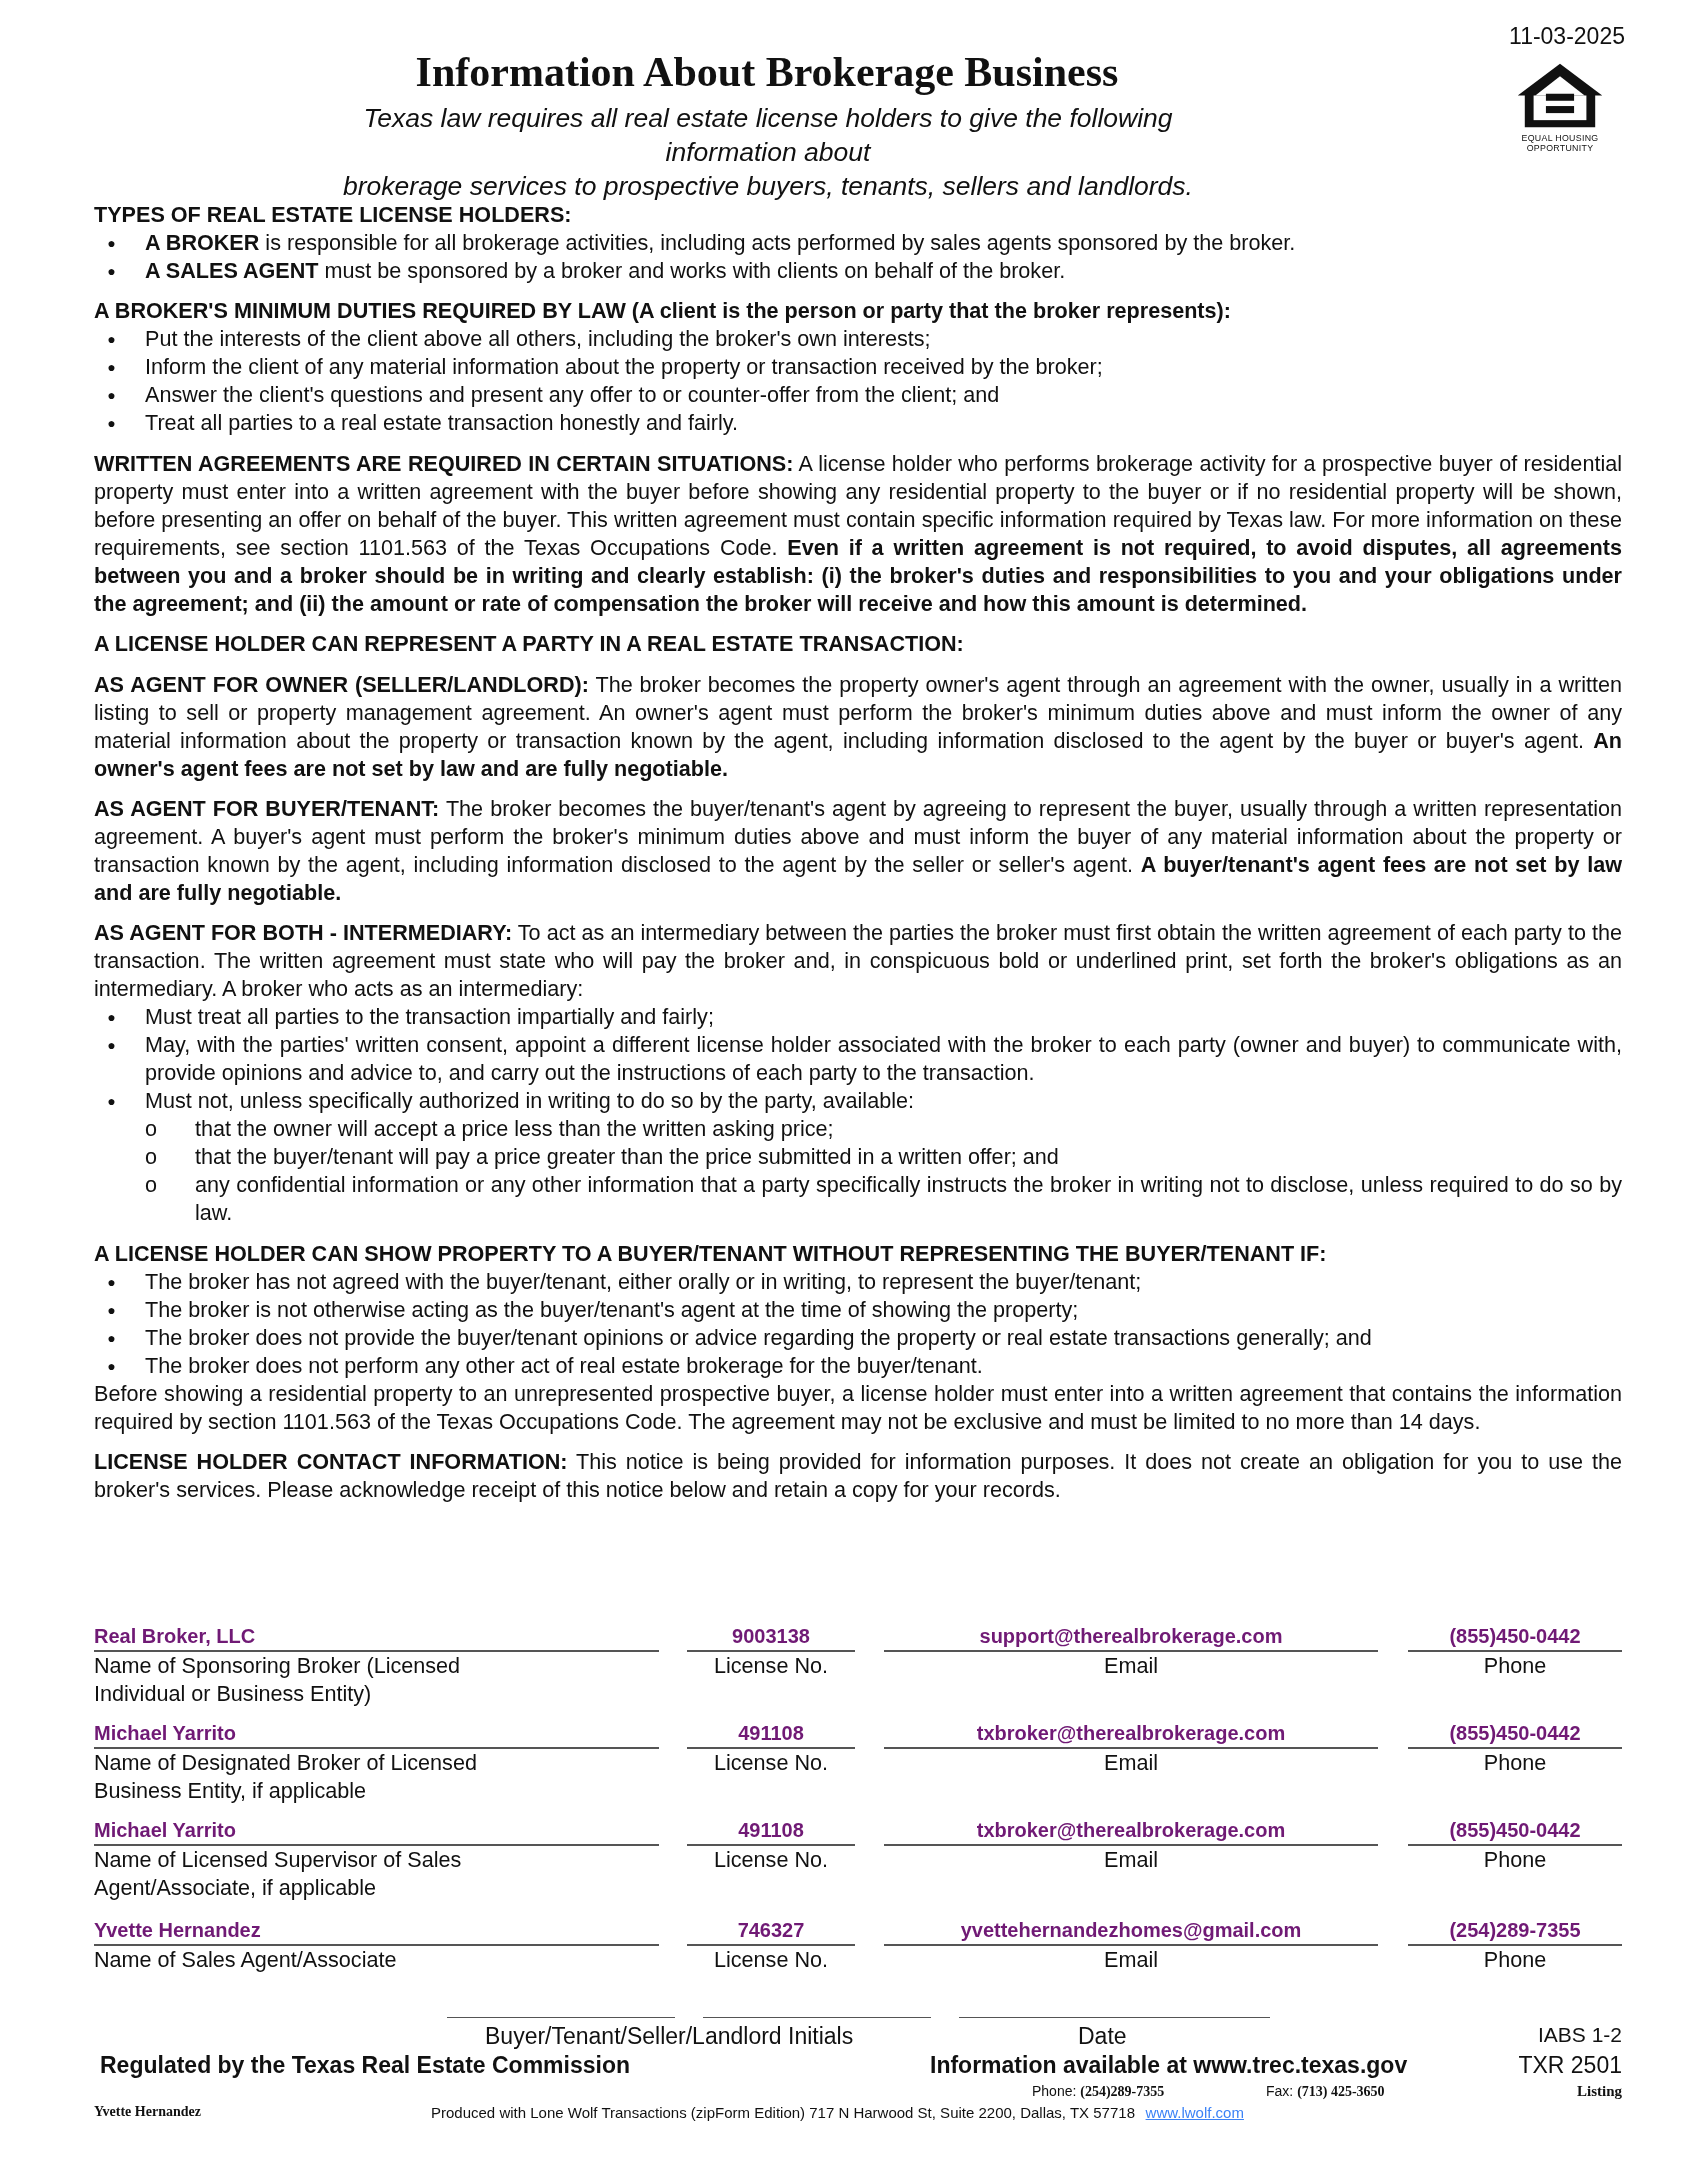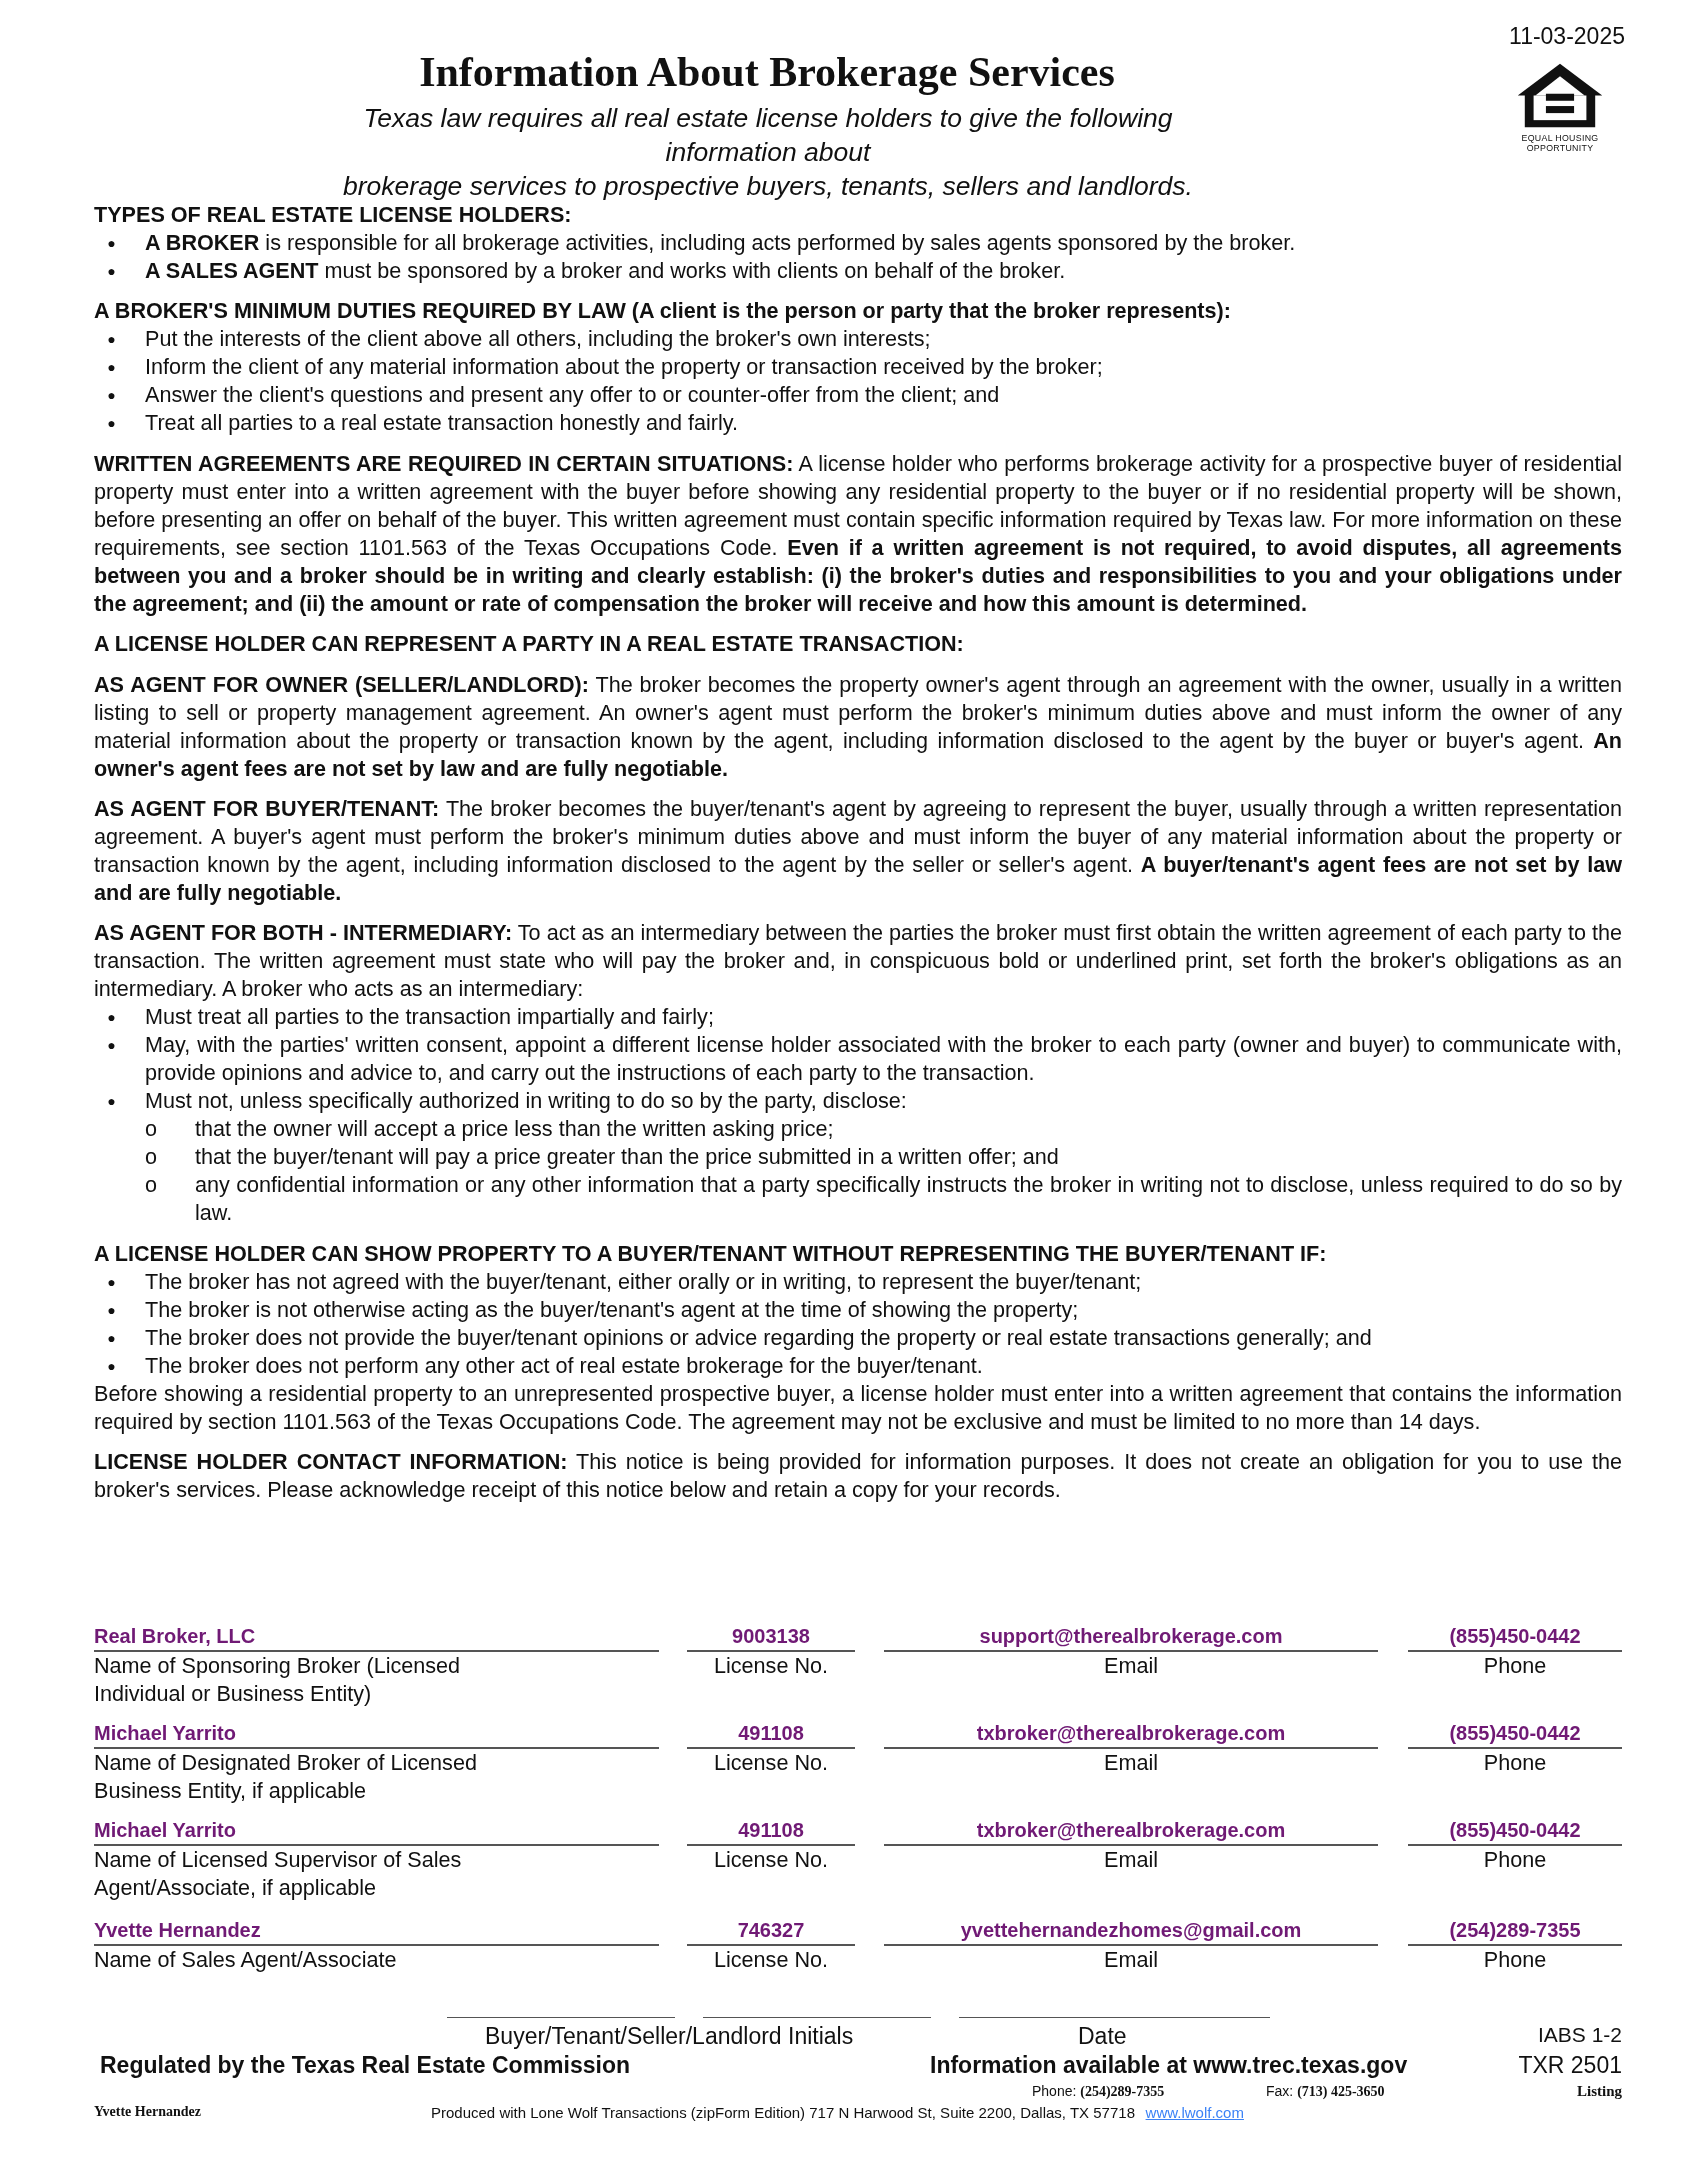--- a/index.html
+++ b/index.html
@@ -54,21 +54,21 @@
   .foot-agent { position: absolute; left: 94px; top: 2104px; font-size: 14px; font-family: "Liberation Serif", serif; font-weight: bold; }
   .foot-produced { position: absolute; left: 431px; top: 2104px; font-size: 15px; }
   .foot-produced a { color: #3b82f6; text-decoration: underline; margin-left: 10.6px; }
 </style>
 </head>
 <body>
 
 <div class="page">
 
 
-  <div class="title">Information About Brokerage Services</div>
+  <div class="title">Information About Brokerage Business</div>
   <div class="subtitle">
     <div>Texas law requires all real estate license holders to give the following information about</div>
     <div>brokerage services to prospective buyers, tenants, sellers and landlords.</div>
   </div>
 
   <div class="date">11-03-2025</div>
 
   <div class="eho">
     <svg width="88" height="71" viewBox="0 0 100 80">
       <polygon points="50,4 2,40 10,40 10,76 90,76 90,40 98,40" fill="#111"></polygon>
@@ -115,21 +115,21 @@
 
     <div class="sec">
       <p><b>AS AGENT FOR BUYER/TENANT:</b><span> The broker becomes the buyer/tenant's agent by agreeing to represent the buyer, usually through a written representation agreement. A buyer's agent must perform the broker's minimum duties above and must inform the buyer of any material information about the property or transaction known by the agent, including information disclosed to the agent by the seller or seller's agent. </span><b>A buyer/tenant's agent fees are not set by law and are fully negotiable.</b></p>
     </div>
 
     <div class="sec">
       <p><b>AS AGENT FOR BOTH - INTERMEDIARY:</b><span> To act as an intermediary between the parties the broker must first obtain the written agreement of each party to the transaction. The written agreement must state who will pay the broker and, in conspicuous bold or underlined print, set forth the broker's obligations as an intermediary. A broker who acts as an intermediary:</span></p>
       <ul class="bul">
         <li>Must treat all parties to the transaction impartially and fairly;</li>
         <li>May, with the parties' written consent, appoint a different license holder associated with the broker to each party (owner and buyer) to communicate with, provide opinions and advice to, and carry out the instructions of each party to the transaction.</li>
-        <li>Must not, unless specifically authorized in writing to do so by the party, disclose:</li>
+        <li>Must not, unless specifically authorized in writing to do so by the party, available:</li>
       </ul>
       <ul class="sub">
         <li>that the owner will accept a price less than the written asking price;</li>
         <li>that the buyer/tenant will pay a price greater than the price submitted in a written offer; and</li>
         <li>any confidential information or any other information that a party specifically instructs the broker in writing not to disclose, unless required to do so by law.</li>
       </ul>
     </div>
 
     <div class="sec">
       <div class="h">A LICENSE HOLDER CAN SHOW PROPERTY TO A BUYER/TENANT WITHOUT REPRESENTING THE BUYER/TENANT IF:</div>

